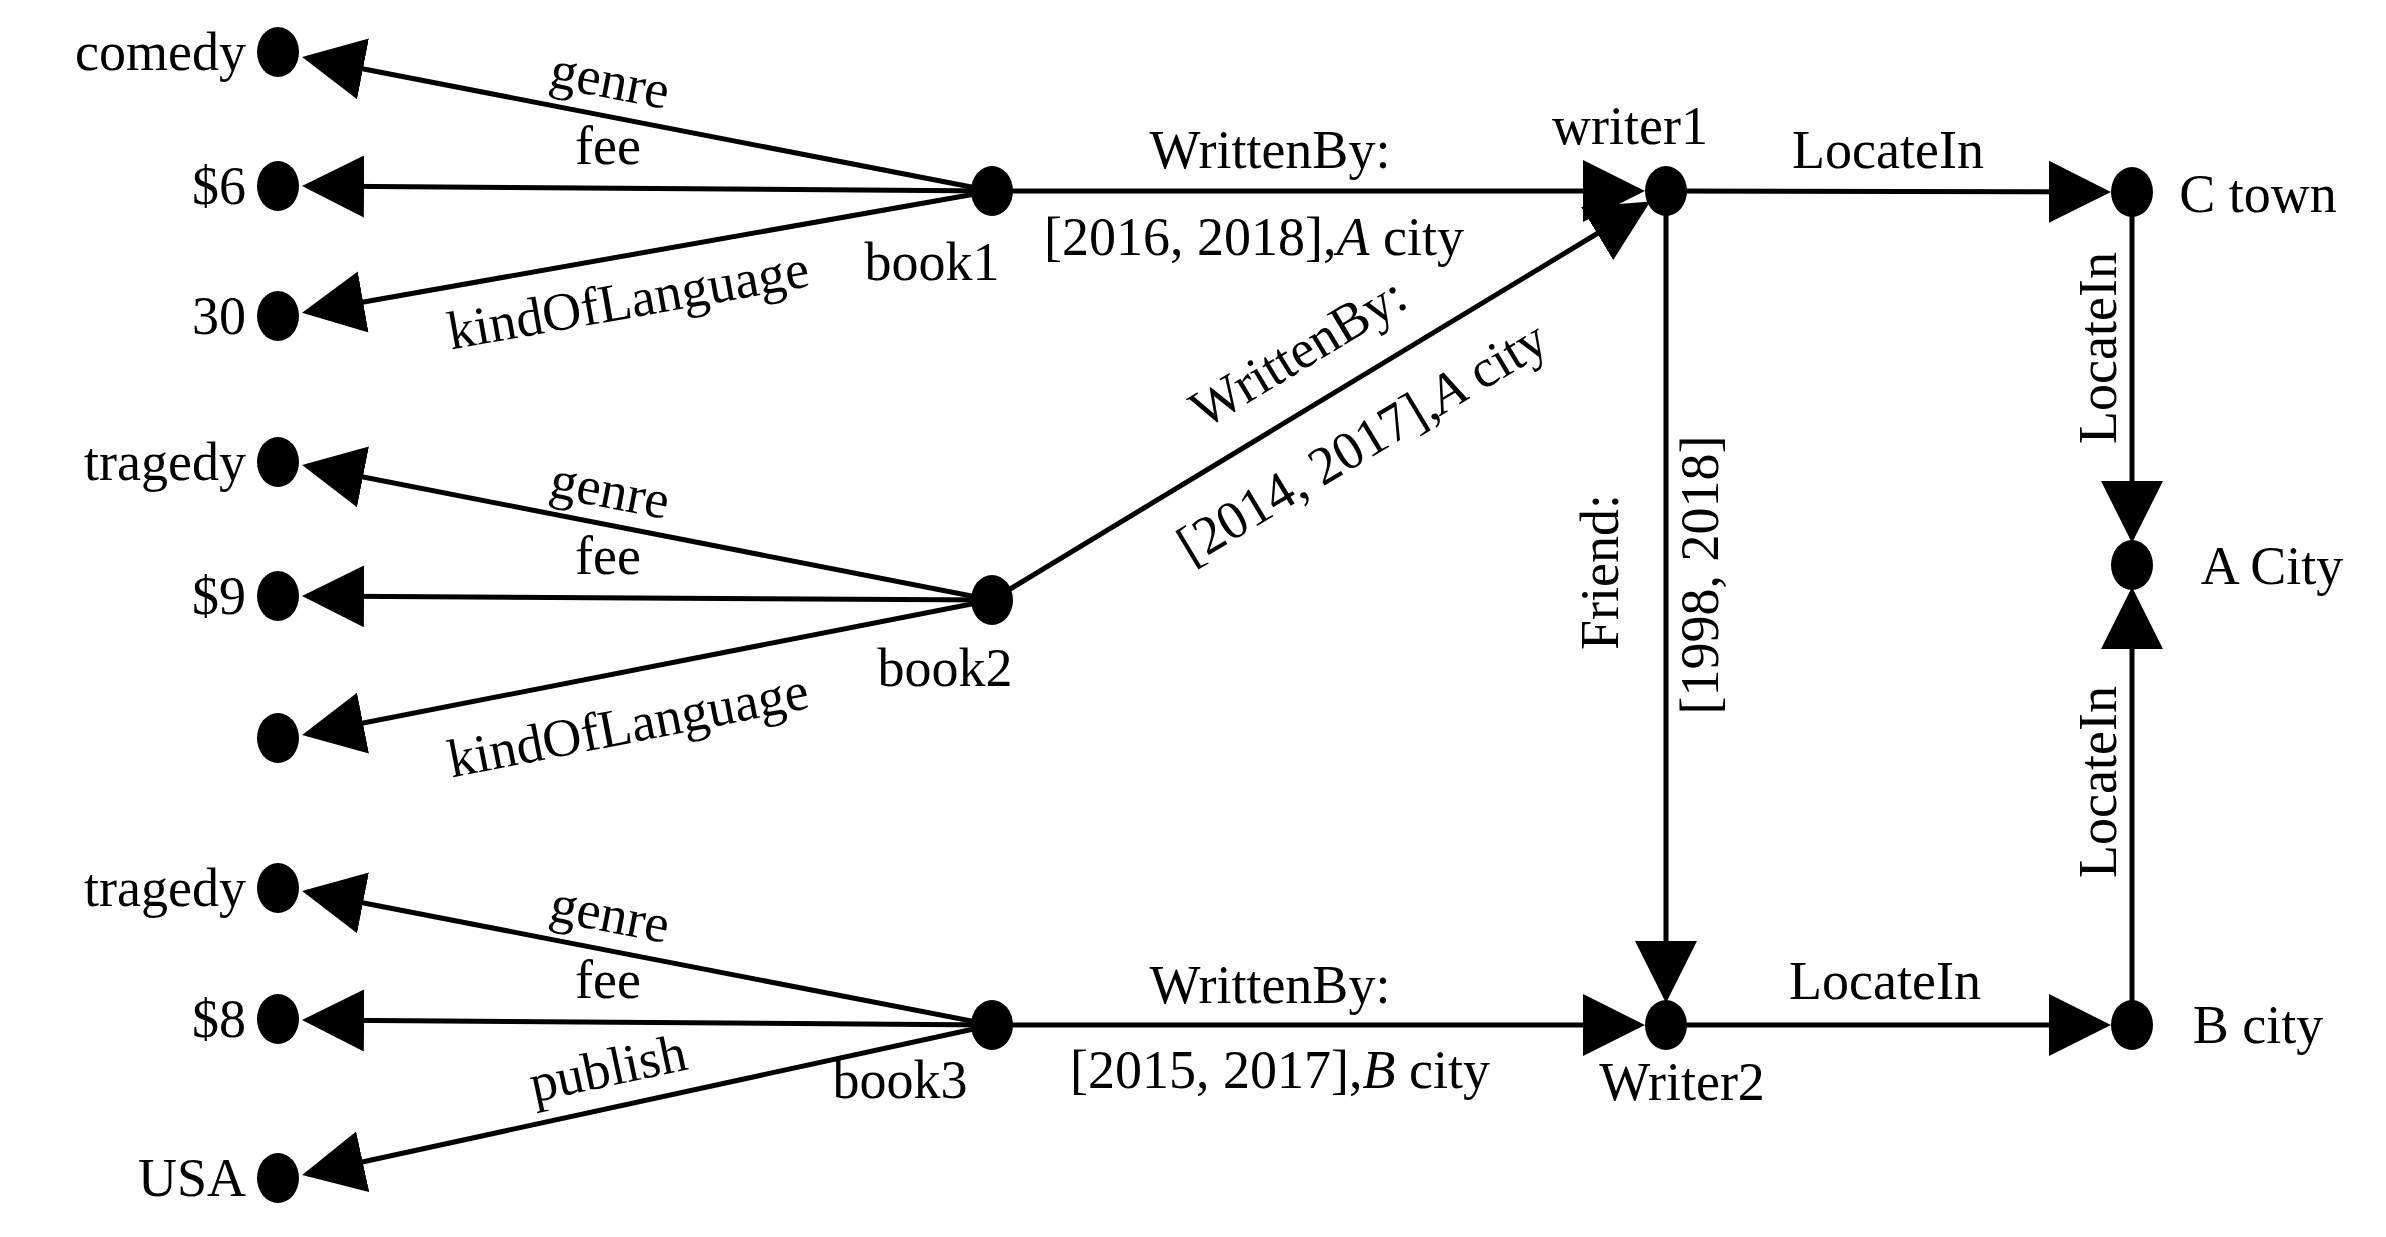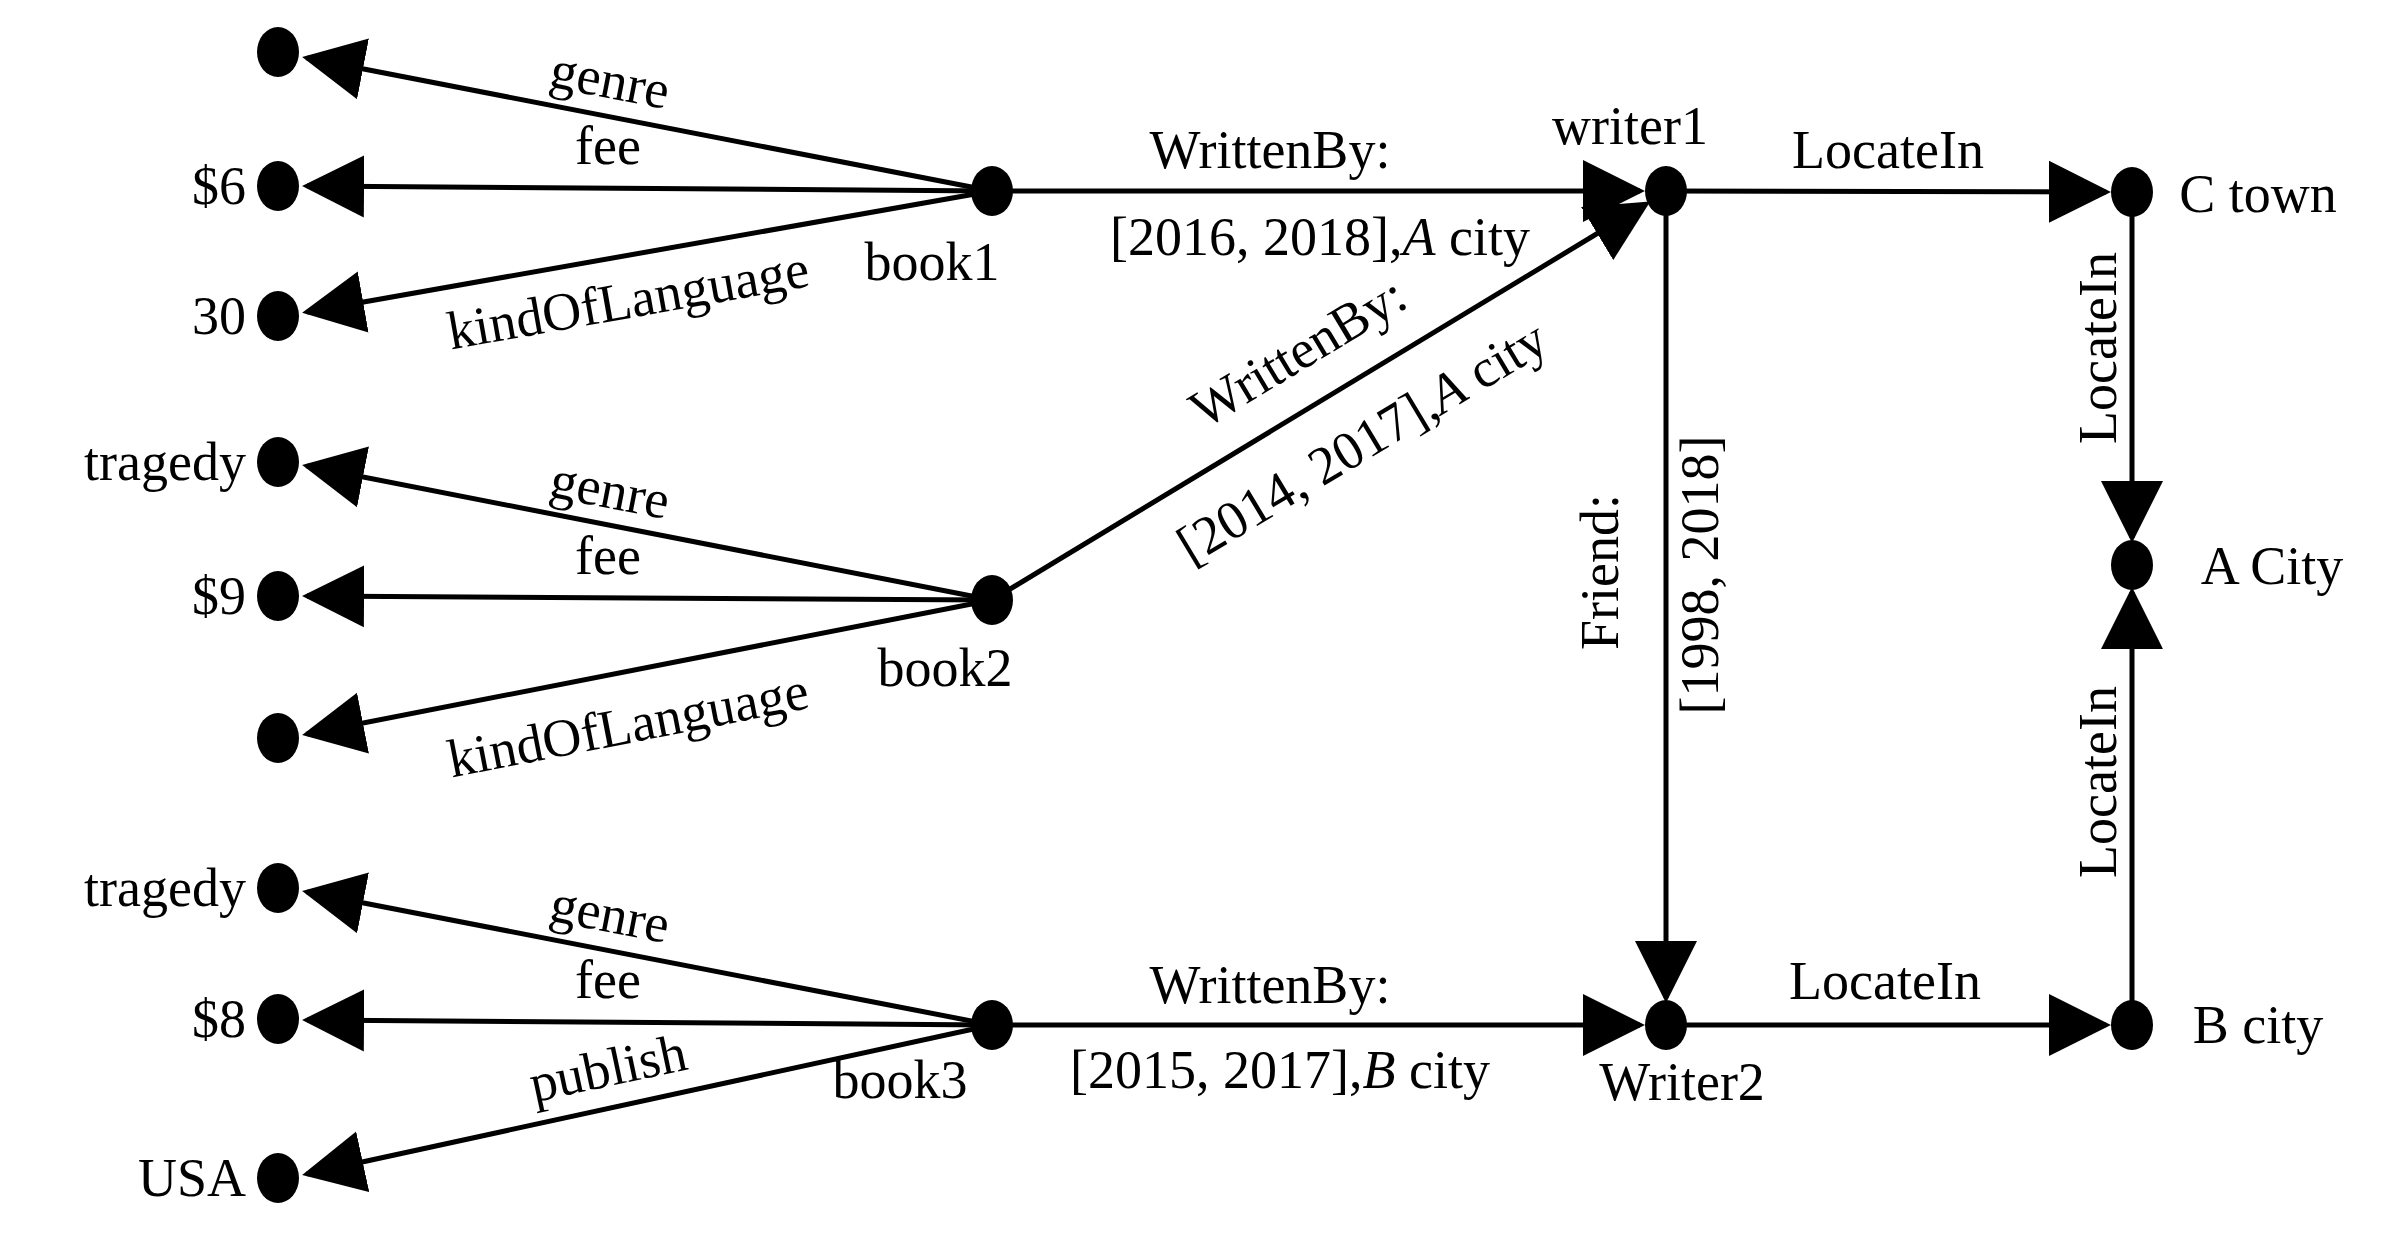--- a/index.html
+++ b/index.html
@@ -93,20 +93,21 @@
     <ellipse cx="992" cy="191" rx="21" ry="25" fill="#000000"></ellipse>
     <ellipse cx="992" cy="600" rx="21" ry="25" fill="#000000"></ellipse>
     <ellipse cx="992" cy="1025" rx="21" ry="25" fill="#000000"></ellipse>
     <ellipse cx="1666" cy="191" rx="21" ry="25" fill="#000000"></ellipse>
     <ellipse cx="1666" cy="1025" rx="21" ry="25" fill="#000000"></ellipse>
     <ellipse cx="2132" cy="192" rx="21" ry="25" fill="#000000"></ellipse>
     <ellipse cx="2132" cy="565" rx="21" ry="25" fill="#000000"></ellipse>
     <ellipse cx="2132" cy="1025" rx="21" ry="25" fill="#000000"></ellipse>
   </svg>
 
+  <div class="left-lbl" style="top:52px">comedy</div>
   <div class="left-lbl" style="top:186px">$6</div>
   <div class="left-lbl" style="top:316px">30</div>
   <div class="left-lbl" style="top:462px">tragedy</div>
   <div class="left-lbl" style="top:596px">$9</div>
   <div class="left-lbl" style="top:888px">tragedy</div>
   <div class="left-lbl" style="top:1019px">$8</div>
   <div class="left-lbl" style="top:1178px">USA</div>
 
   <div class="lbl" style="left:932px;  top:262px">book1</div>
   <div class="lbl" style="left:945px;  top:668px">book2</div>
@@ -125,21 +126,21 @@
 
   <div class="lbl rot-p11" style="left:610px; top:490px">genre</div>
   <div class="lbl" style="left:608px; top:556px">fee</div>
   <div class="lbl rot-m11" style="left:628px; top:725px">kindOfLanguage</div>
 
   <div class="lbl rot-p11" style="left:610px; top:914px">genre</div>
   <div class="lbl" style="left:608px; top:980px">fee</div>
   <div class="lbl rot-m12" style="left:608px; top:1068px">publish</div>
 
   <div class="lbl" style="left:1270px; top:150px">WrittenBy:</div>
-  <div class="lbl" style="left:1320px; top:237px"><span>[2016, 2018],</span><span class="ital">A</span><span> city</span></div>
+  <div class="lbl" style="left:1254px; top:237px"><span>[2016, 2018],</span><span class="ital">A</span><span> city</span></div>
 
   <div class="lbl rot-m31" style="left:1298px; top:352px">WrittenBy:</div>
   <div class="lbl rot-m31" style="left:1362px; top:442px"><span>[2014, 2017],</span><span class="ital">A</span><span> city</span></div>
 
   <div class="lbl" style="left:1270px; top:985px">WrittenBy:</div>
   <div class="lbl" style="left:1280px; top:1070px"><span>[2015, 2017],</span><span class="ital">B</span><span> city</span></div>
 
   <div class="lbl rot-v" style="left:1600px; top:572px">Friend:</div>
   <div class="lbl rot-v" style="left:1700px; top:575px">[1998, 2018]</div>
 

